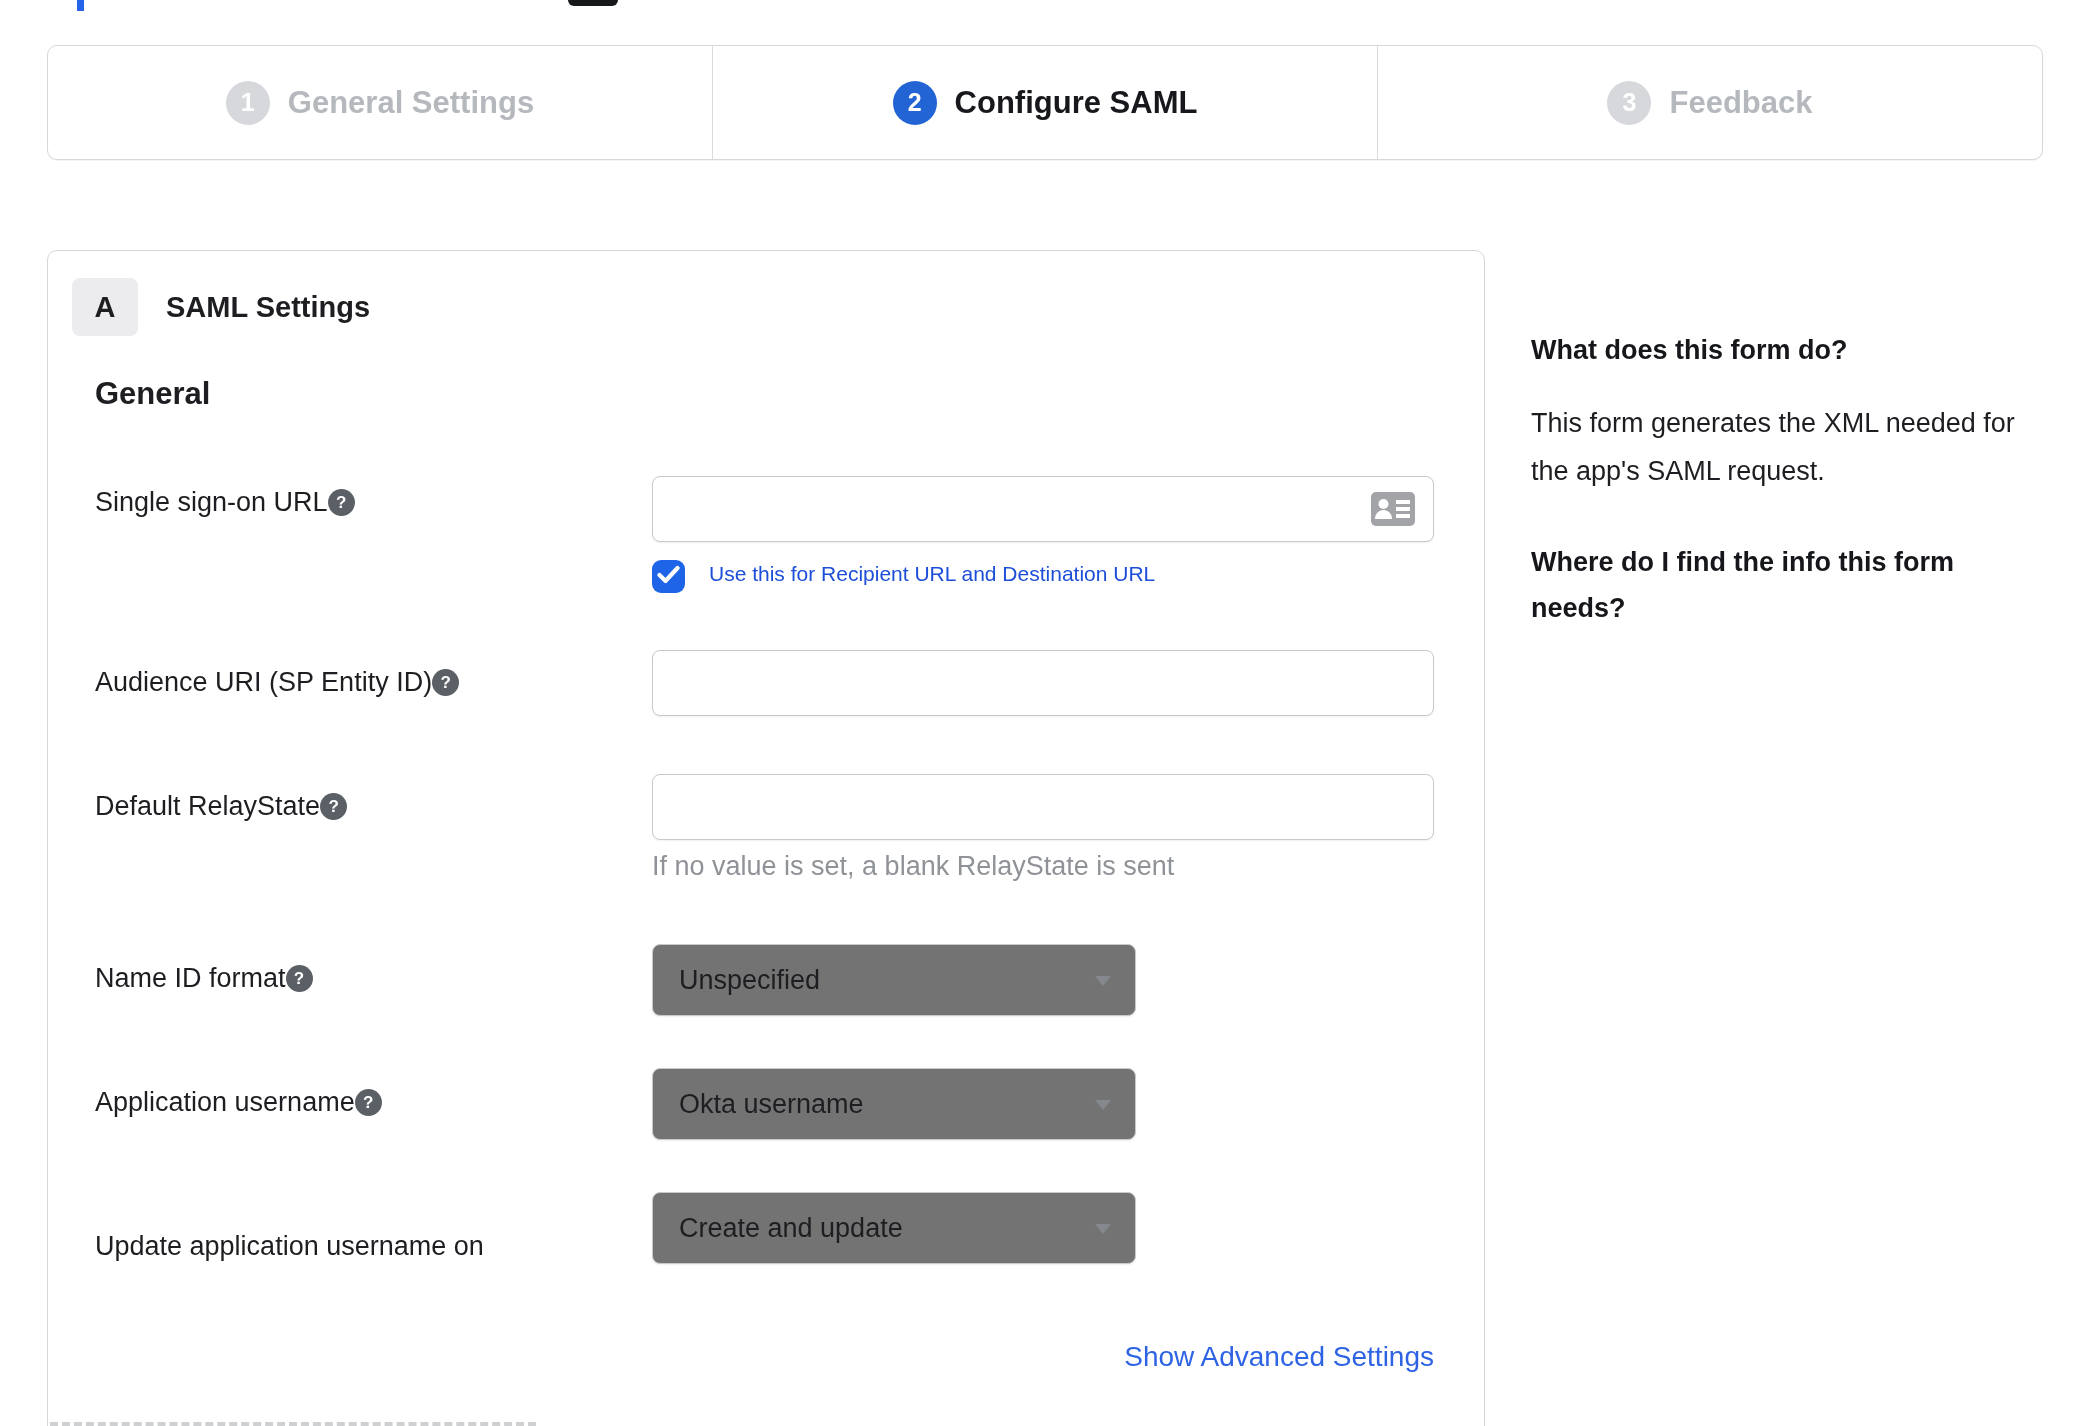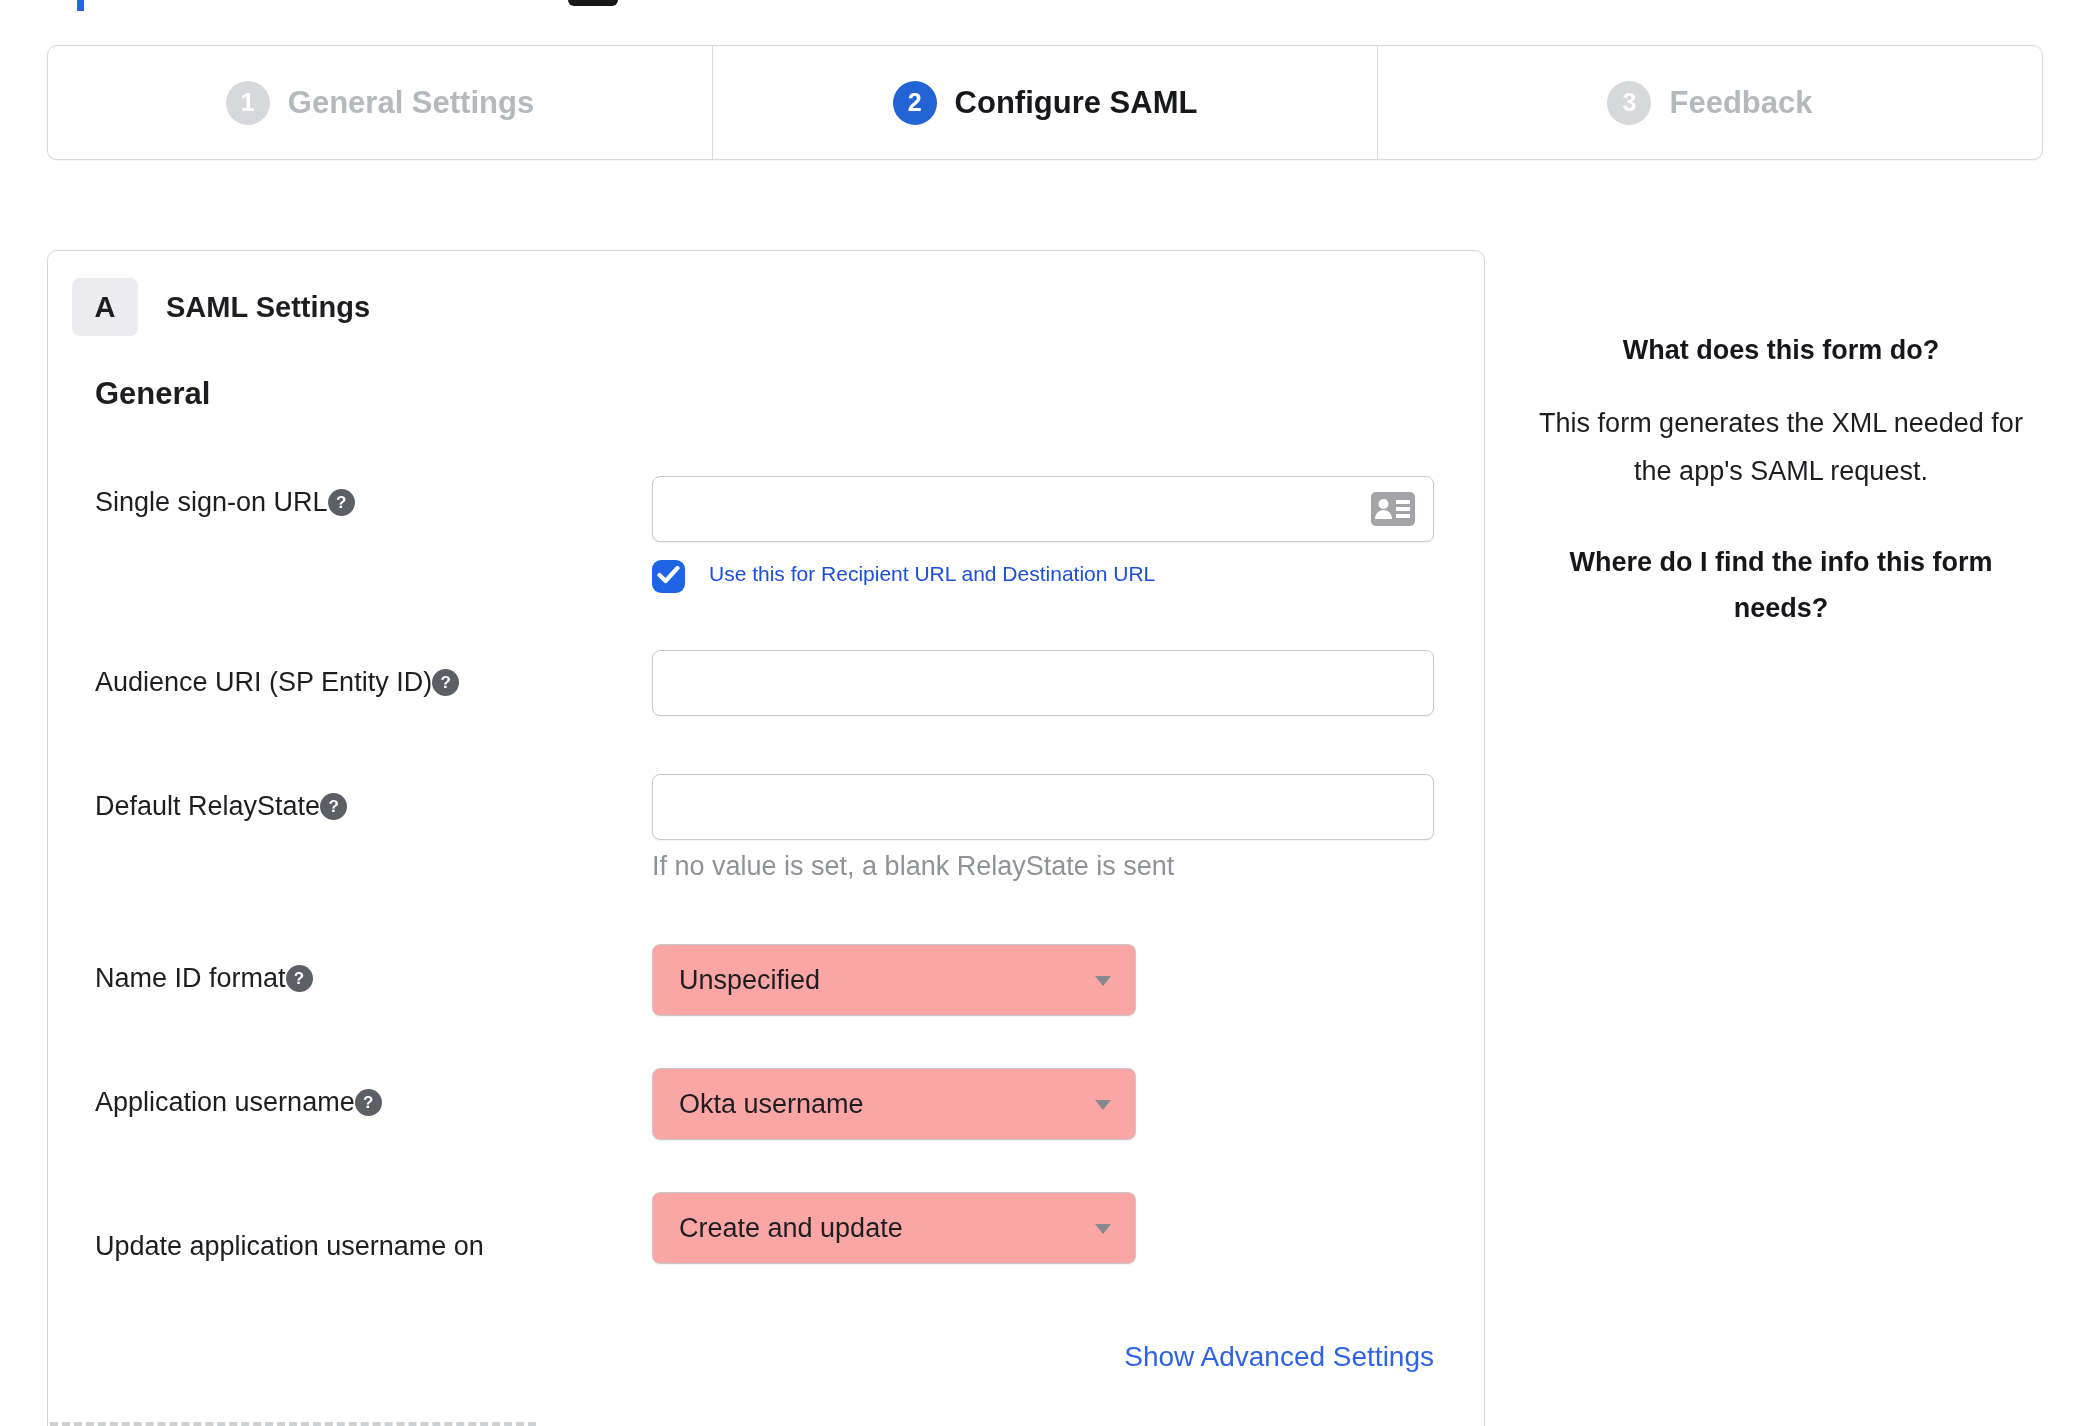--- a/index.html
+++ b/index.html
@@ -69,21 +69,21 @@
   .checkbox {
     position:absolute; left:604px; width:33px; height:33px; border-radius:9px;
     background:#1e64e6; display:flex; align-items:center; justify-content:center; cursor:pointer;
   }
   .checkbox-label { position:absolute; left:661px; font-size:21px; color:#1d4ed8; }
 
   .hint { position:absolute; left:604px; font-size:27px; color:#8f9296; }
 
   .select-box {
     position:absolute; left:604px; width:484px; height:72px;
-    border:1px solid #c8c9cb; border-radius:8px; background:#fca5a5;
+    border:1px solid #c8c9cb; border-radius:8px; background:#737373;
     display:flex; align-items:center; padding:0 56px 0 26px;
     font-size:27px; color:#1d1e21; cursor:pointer;
     box-shadow:0 1px 2px rgba(0,0,0,0.06);
   }
   .caret {
     position:absolute; right:24px; top:50%; margin-top:-4px;
     width:0; height:0; border-left:8px solid transparent; border-right:8px solid transparent;
     border-top:10px solid #85888d;
   }
 
@@ -91,21 +91,21 @@
     position:absolute; right:50px; top:1090px;
     font-size:28px; color:#2e63e4; cursor:pointer; text-decoration:none;
   }
 
   .dashed-divider {
     position:absolute; left:2px; top:1171px; width:486px;
     border-top:4px dashed #cfd0d2;
   }
 
   
-  .side { position:absolute; left:1531px; top:327px; width:500px;text-align:center; }
+  .side { position:absolute; left:1531px; top:327px; width:500px; }
   .side h3 { margin:0; font-size:27px; font-weight:bold; color:#16171b; line-height:46px; }
   .side p { margin:26px 0 0 0; font-size:27px; line-height:48px; color:#1d1e21; }
   .side .q2 { margin-top:44px; }
 </style>
 </head>
 <body>
 
 <div class="root">
 
   <div class="frag-blue"></div>

